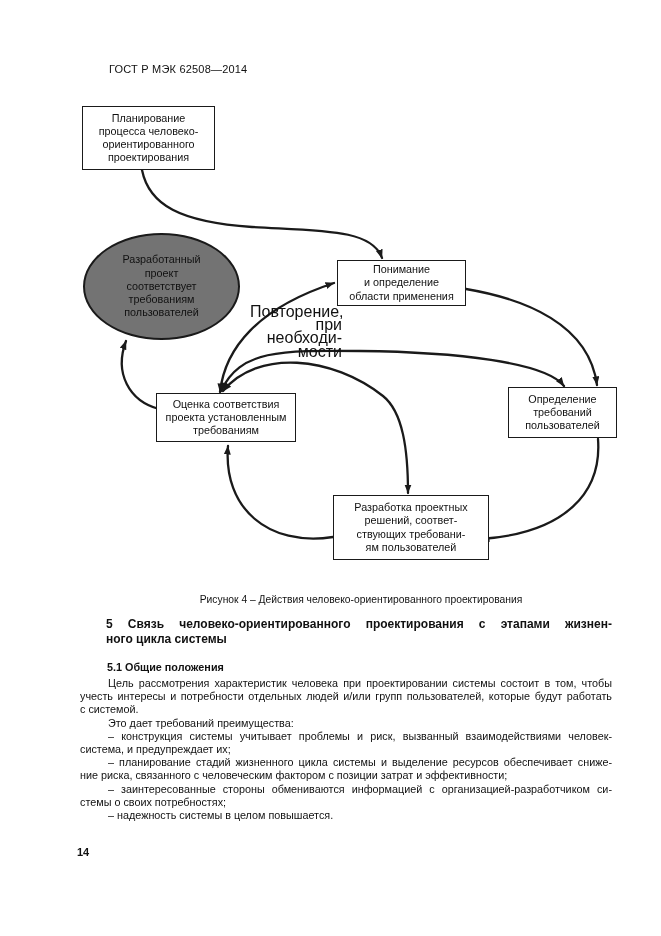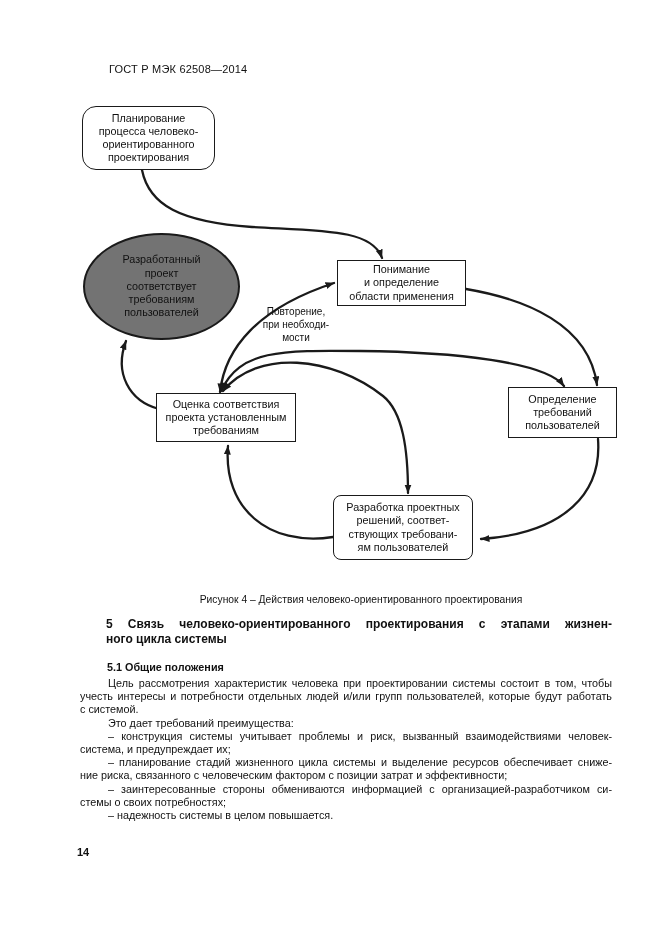--- a/index.html
+++ b/index.html
@@ -8,34 +8,34 @@
     font-family:"Liberation Sans",sans-serif;color:#111;
   }
   .abs{position:absolute;}
   .doc-header{left:82px;top:63px;font-size:11px;font-weight:normal;letter-spacing:.2px;padding-left:27px;}
   svg.arrows{left:0;top:0;}
   .node{
     box-sizing:border-box;background:#fff;border:1.2px solid #1a1a1a;
     display:flex;align-items:center;justify-content:center;text-align:center;
     font-size:10.8px;line-height:13.2px;white-space:pre-line;
   }
-  .node-planning{left:82px;top:106px;width:133px;height:64px;border-radius:14px;}
+  .node-planning{left:82px;top:106px;width:133px;height:64px;}
   .node-understanding{left:337px;top:260px;width:129px;height:46px;}
   .node-evaluation{left:156px;top:393px;width:140px;height:49px;}
   .node-requirements{left:508px;top:387px;width:109px;height:51px;}
-  .node-solutions{left:333px;top:495px;width:140px;height:65px;border-radius:8px;}
+  .node-solutions{left:333px;top:495px;width:156px;height:65px;}
   .ellipse{
     box-sizing:border-box;left:83px;top:233px;width:157px;height:107px;
     border:2.5px solid #1a1a1a;border-radius:50%;background:#737373;
     display:flex;align-items:center;justify-content:center;text-align:center;
     font-size:10.8px;line-height:13.2px;white-space:pre-line;
   }
   .iter-label{
-    left:250px;top:305px;width:92px;text-align:center;
-    font-size:10px;line-height:13.2px;white-space:pre-line;
+    left:250px;top:305px;width:92px;text-align:right;
+    font-size:16px;line-height:13.2px;white-space:pre-line;
   }
   .caption{left:80px;top:594px;width:532px;padding-left:30px;box-sizing:border-box;
     text-align:center;font-size:10.3px;}
   .heading{left:106px;top:617px;width:506px;font-size:12px;font-weight:bold;line-height:15px;}
   .subheading{left:107px;top:661px;font-size:10.8px;font-weight:bold;}
   .bodytext{left:80px;top:677px;width:532px;font-size:10.8px;line-height:13.2px;}
   .bline,.hline{text-align:left;}
   .just{text-align:justify;text-align-last:justify;}
   .ind{padding-left:28px;}
   .pagenum{left:77px;top:846px;font-size:11px;font-weight:bold;}

